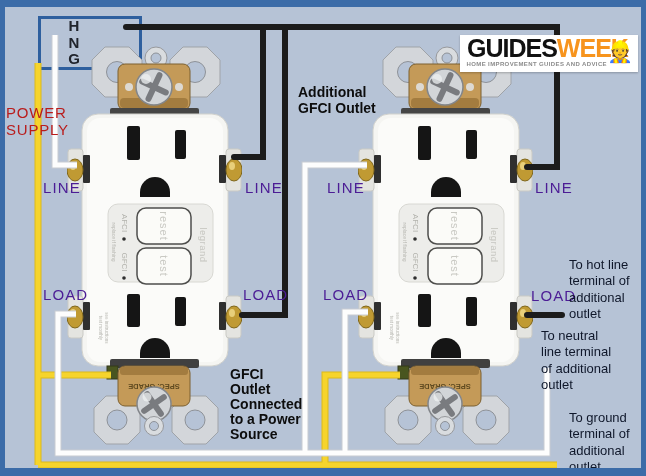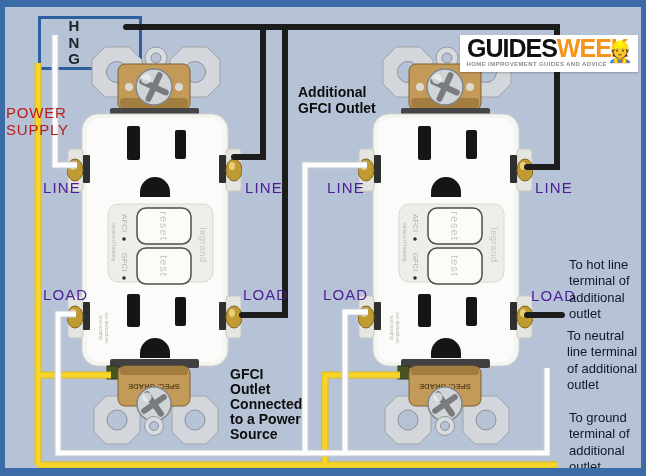--- a/index.html
+++ b/index.html
@@ -253,21 +253,21 @@
 GFCI Outlet</div>
   <div class="ann prelines" style="left:225px;top:360px;line-height:15px">GFCI
 Outlet
 Connected
 to a Power
 Source</div>
   <div class="note prelines" style="left:564px;top:250px">To hot line
 terminal of
 additional
 outlet</div>
-  <div class="note prelines" style="left:562px;top:321px">To neutral
+  <div class="note prelines" style="left:536px;top:321px">To neutral
 line terminal
 of additional
 outlet</div>
   <div class="note prelines" style="left:564px;top:403px">To ground
 terminal of
 additional
 outlet</div>
 
   <div class="logo">
     <div class="main"><span>GUIDES</span><span class="week">WEEK</span></div>

